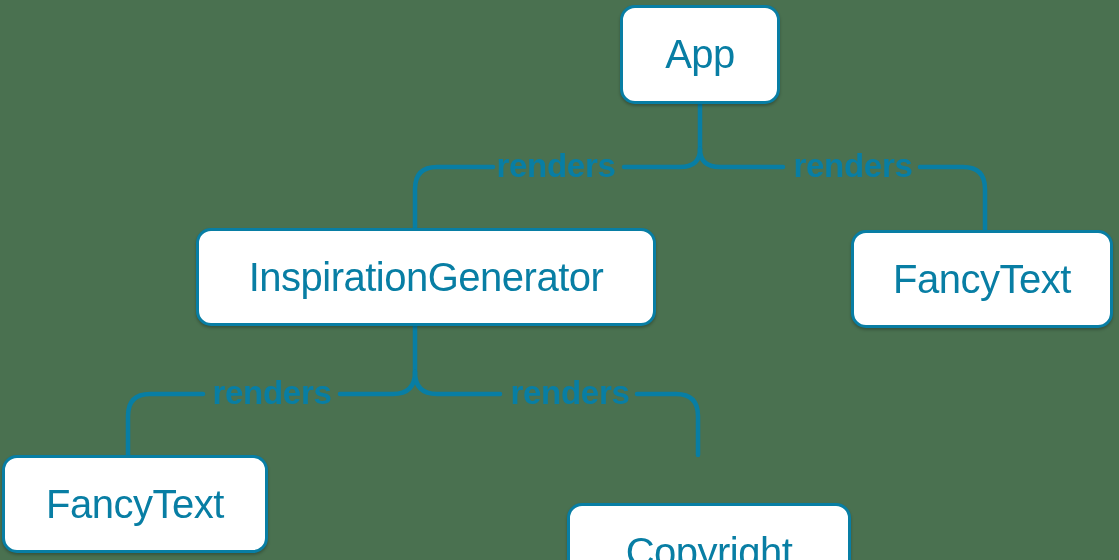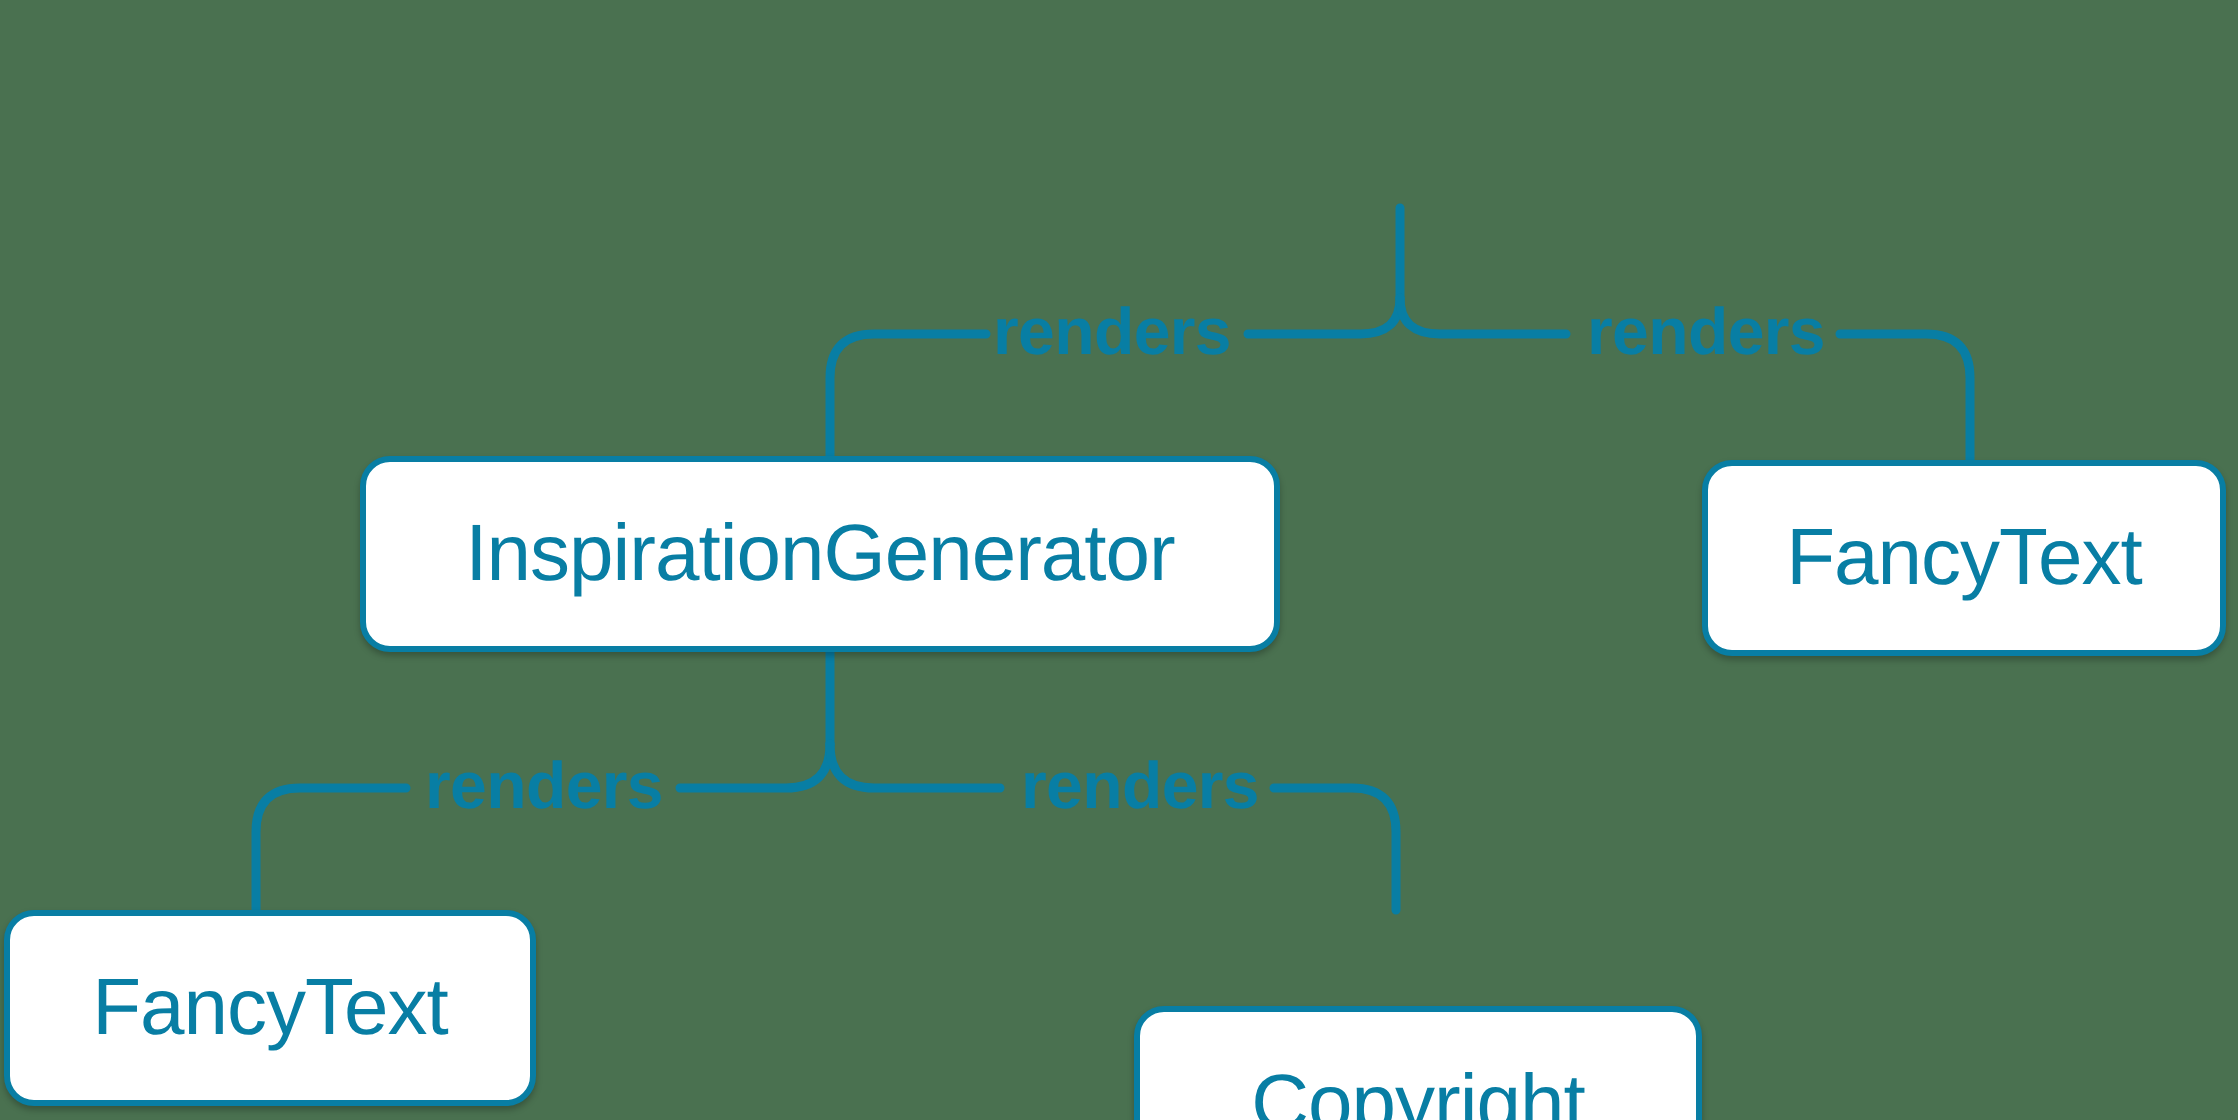--- a/index.html
+++ b/index.html
@@ -46,21 +46,21 @@
     position: absolute;
     transform: translate(-50%, -50%);
     color: var(--accent);
     font-size: 33px;
     font-weight: 600;
     letter-spacing: -0.3px;
     white-space: nowrap;
   }
   
   .node-app        { left: 620px; top: 5px;   width: 160px; height: 99px; }
-  .node-ig         { left: 180px; top: 228px; width: 460px; height: 98px; }
+  .node-ig         { left: 196px; top: 228px; width: 460px; height: 98px; }
   .node-ft-right   { left: 851px; top: 230px; width: 262px; height: 98px; }
   .node-ft-left    { left: 2px;   top: 455px; width: 266px; height: 98px; }
   .node-copyright  { left: 567px; top: 455px; width: 284px; height: 98px; margin-top: 48px; }
   
   .edge-0 { left: 556px; top: 166px; }
   .edge-1 { left: 853px; top: 166px; }
   .edge-2 { left: 272px; top: 393px; }
   .edge-3 { left: 570px; top: 393px; }
 </style>
 </head>
@@ -77,20 +77,23 @@
     <path d="M415 326 V372"></path>
     <path d="M415 372 Q415 394 393 394 H340 M203 394 H150 Q128 394 128 416 V455"></path>
     <path d="M415 372 Q415 394 437 394 H500 M637 394 H676 Q698 394 698 416 V455"></path>
   </svg>
 
   <span class="edge-label edge-0">renders</span>
   <span class="edge-label edge-1">renders</span>
   <span class="edge-label edge-2">renders</span>
   <span class="edge-label edge-3">renders</span>
 
+  <div class="node node-app">
+    <span class="node-label">App</span>
+  </div>
 
   <div class="node node-ig">
     <span class="node-label">InspirationGenerator</span>
   </div>
 
   <div class="node node-ft-right">
     <span class="node-label">FancyText</span>
   </div>
 
   <div class="node node-ft-left">

